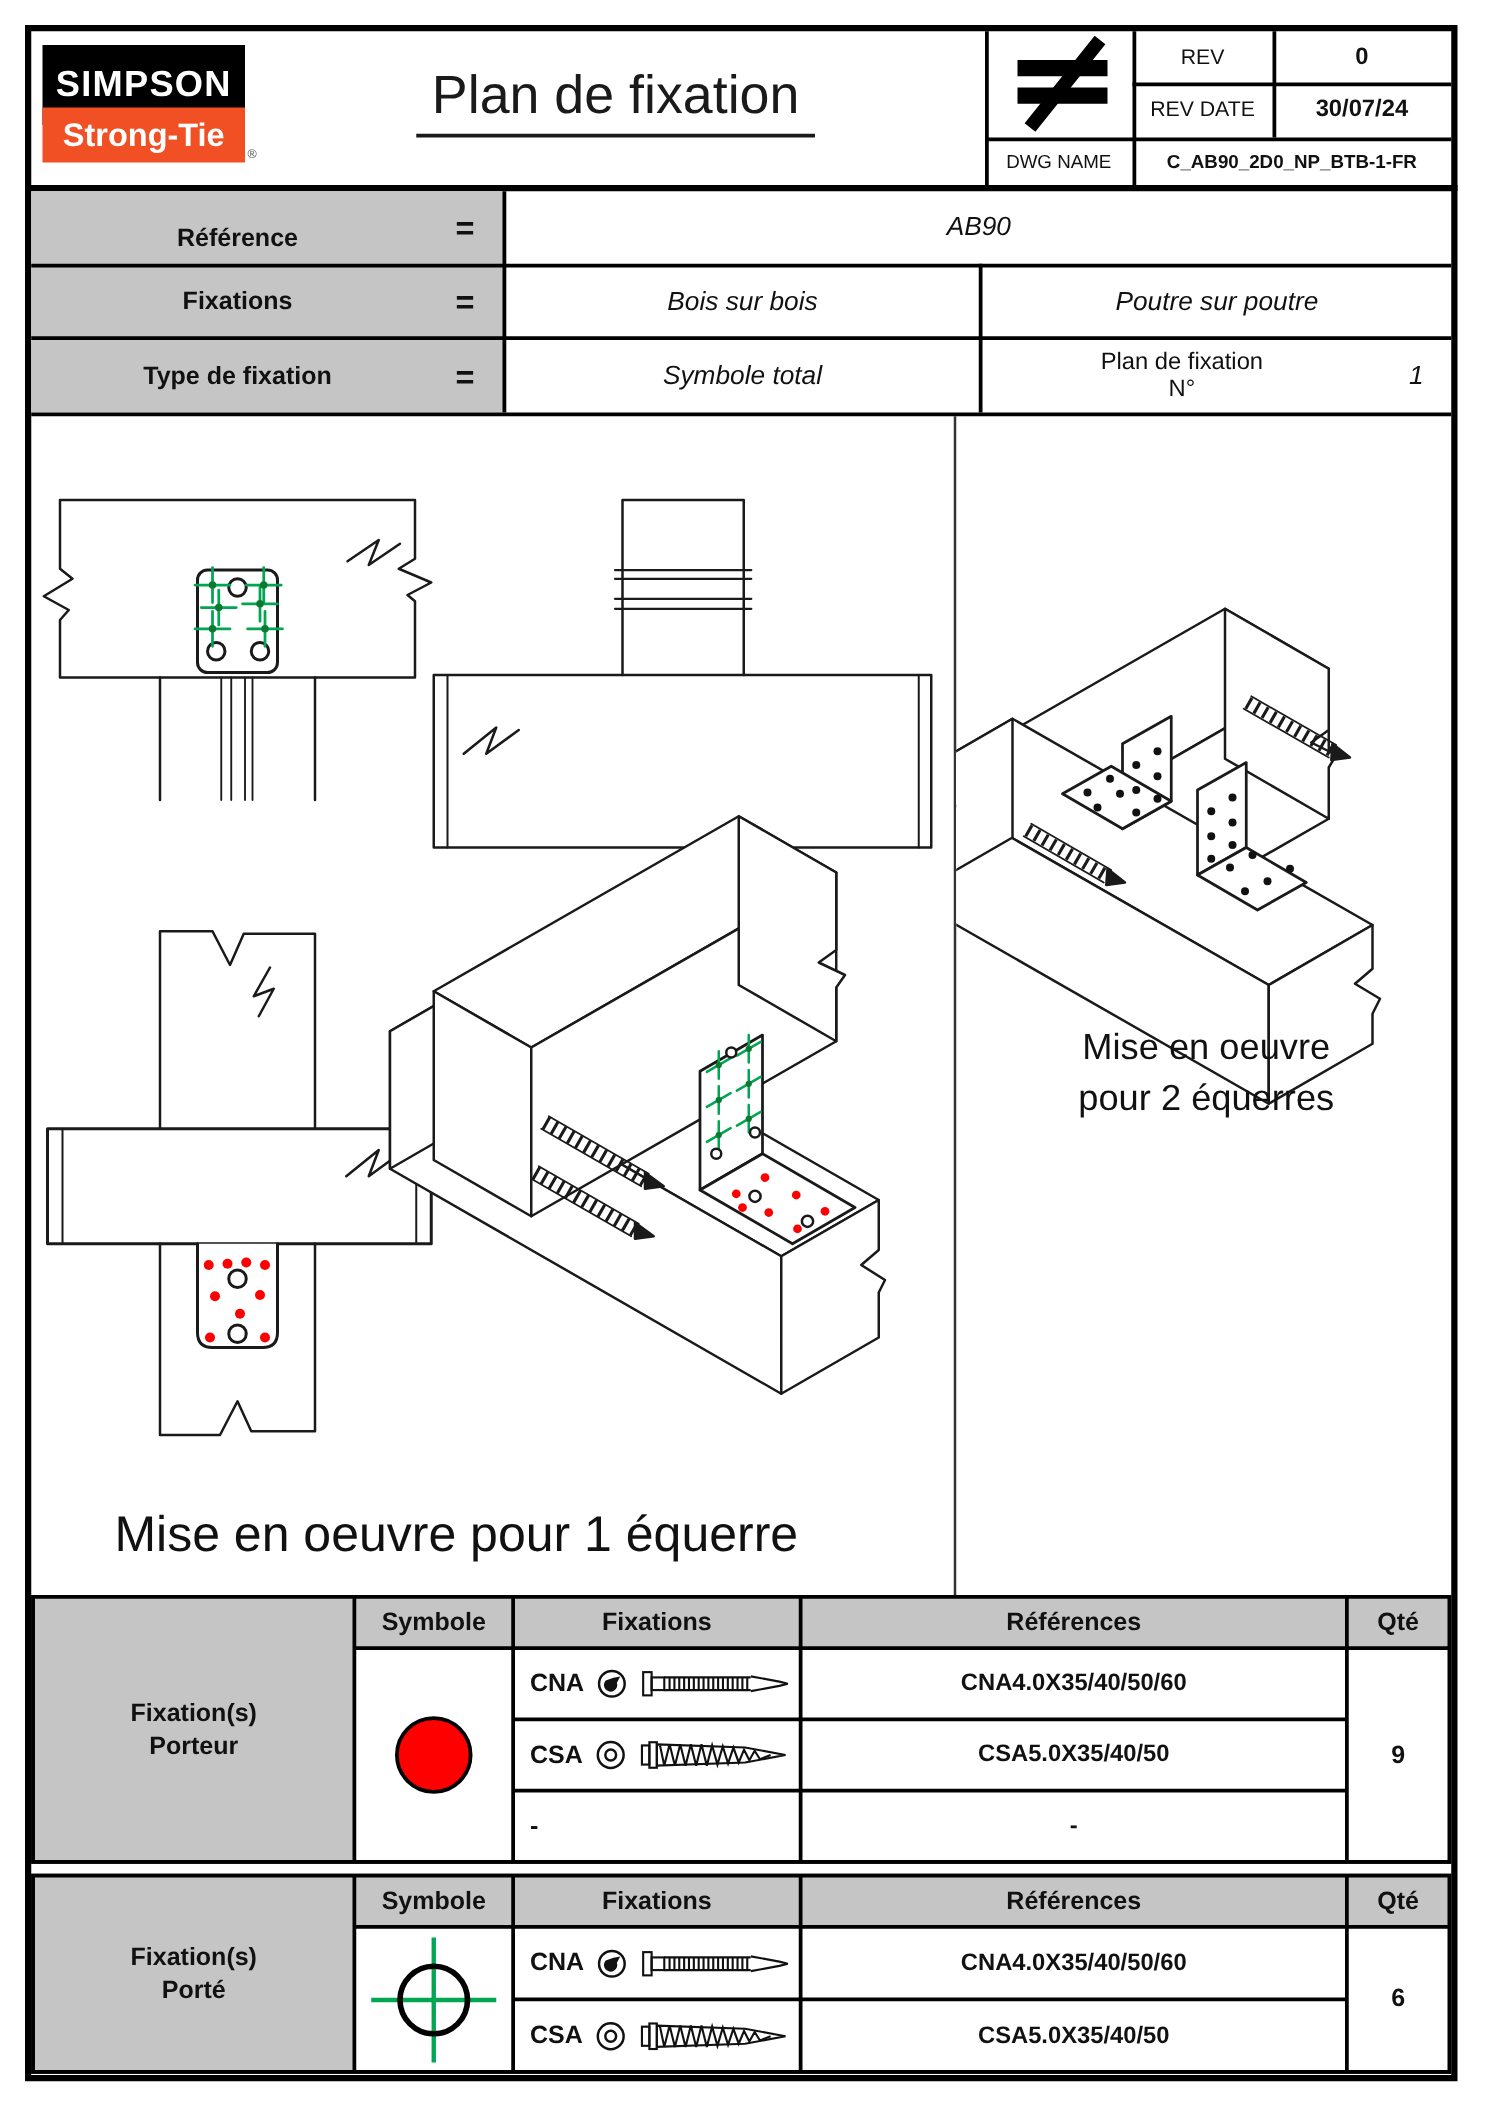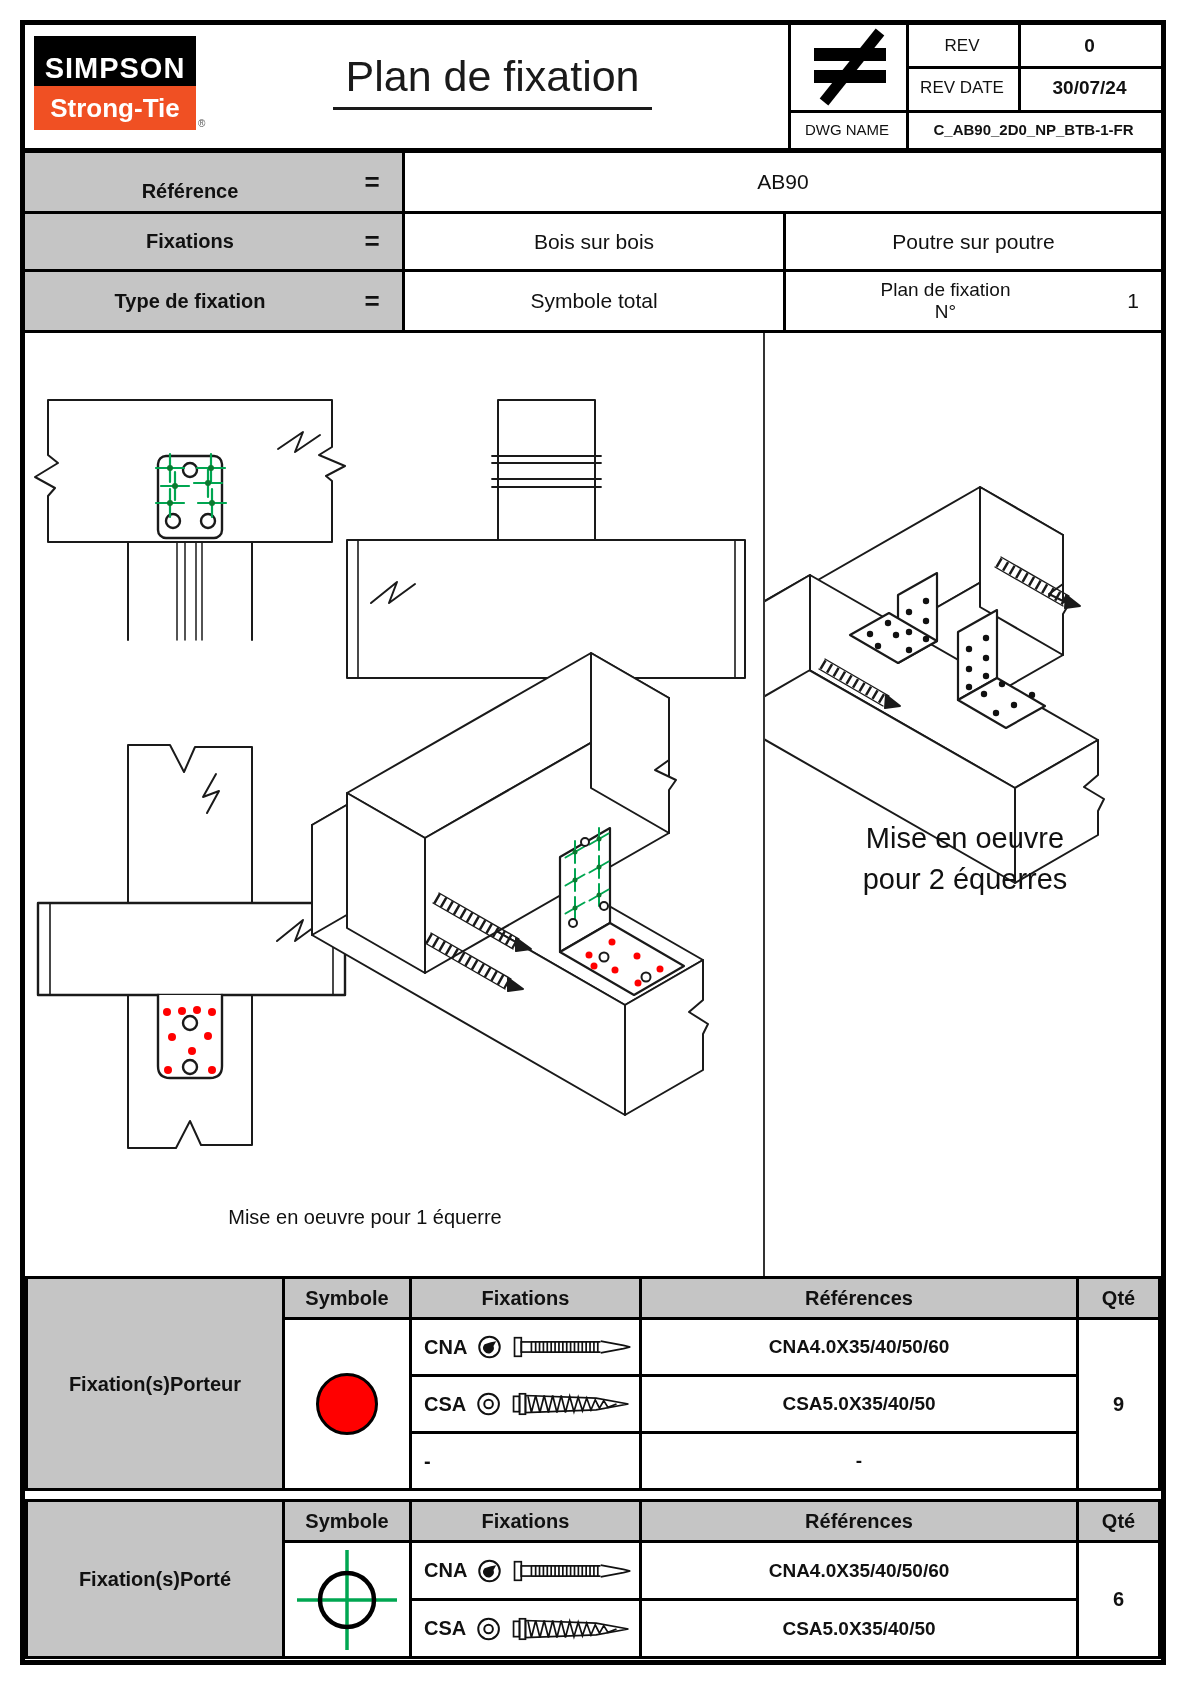--- a/index.html
+++ b/index.html
@@ -23,32 +23,32 @@
   .tb-label{font-size:17px;}
   .tb-value{font-size:19px;font-weight:bold;}
   .tb-small{font-size:15px;border-radius:11px;}
   
   .info-label-col{position:absolute;left:25px;top:153px;width:380px;height:177px;background:#c5c5c5;
                   border-right:3px solid #000;box-sizing:border-box;}
   .info-label{position:absolute;left:25px;width:330px;display:flex;align-items:center;justify-content:center;
               font-weight:bold;font-size:20px;}
   .info-eq{position:absolute;left:352px;width:40px;display:flex;align-items:center;justify-content:center;
            font-weight:800;font-size:26px;}
-  .info-val{font-size:21px;}
+  .info-val{font-size:21px;font-style:italic;}
   
-  .caption{position:absolute;text-align:center;font-size:20px;color:#111;}
+  .caption{position:absolute;text-align:center;font-size:40px;color:#111;}
   
   .ftable{position:absolute;left:25px;width:1136px;background:#000;border:3px solid #000;
           box-sizing:border-box;display:grid;gap:3px;
           grid-template-columns:254px 124px 227px 434px 1fr;}
   .ft1{top:1276px;grid-template-rows:38px 54px 54px 54px;}
   .ft2{top:1499px;grid-template-rows:38px 55px 55px;}
   .fcell{background:#fff;display:flex;align-items:center;justify-content:center;text-align:center;}
   .fhead{background:#c5c5c5;font-weight:bold;font-size:20px;}
-  .fgroup{background:#c5c5c5;font-weight:bold;font-size:20px;line-height:26px;}
+  .fgroup{background:#c5c5c5;font-weight:bold;font-size:20px;flex-direction:column;line-height:26px;}
   .fref{font-weight:bold;font-size:19px;}
   .ffix{justify-content:flex-start;gap:10px;padding-left:12px;font-weight:bold;font-size:20px;}
   .fqty{font-weight:bold;font-size:20px;}
   .red-dot-symbol{width:56px;height:56px;border-radius:50%;background:#ff0000;border:3px solid #000;}
 </style>
 </head>
 <body>
 
 <div class="page">
   <div class="sheet-border"></div>

